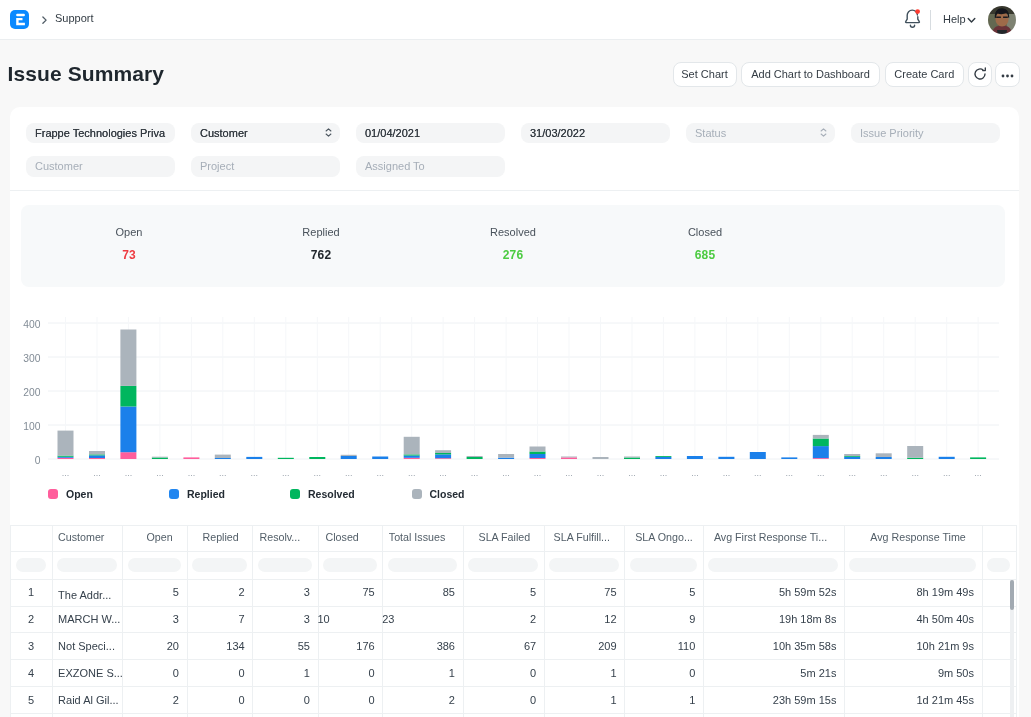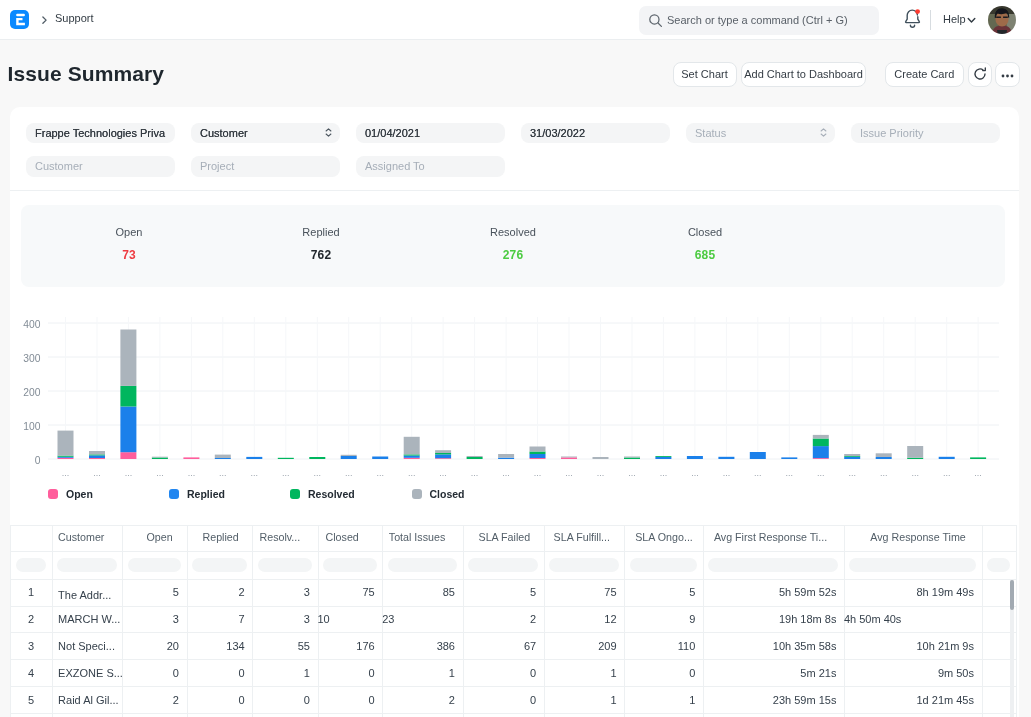--- a/index.html
+++ b/index.html
@@ -28,24 +28,20 @@
 <div id="navbar">
 <svg class="abs" style="left:10px;top:10px" width="19" height="19" viewBox="0 0 19 19">
       <rect width="19" height="19" rx="5" fill="#0a89ff"></rect>
       <rect x="6.2" y="3.8" width="8.7" height="2.5" rx="1" fill="#fff"></rect>
       <path d="M6.2 7.9h6.3v2.4H8.6v2.5h6.3v2.5H6.2z" fill="#fff"></path>
     </svg>
 <svg class="abs" style="left:41px;top:16px" width="7" height="8" viewBox="0 0 7 8">
       <path d="M1.9 1l3.2 3.1L1.9 7.2" fill="none" stroke="#505c66" stroke-width="1.3" stroke-linecap="round" stroke-linejoin="round"></path>
     </svg>
 <div class="abs" style="left:55px;top:12px;font-size:11px;color:#323b43">Support</div>
-<div id="search">Search or type a command (Ctrl + G)<svg class="abs" style="left:9px;top:7px" width="15" height="15" viewBox="0 0 15 15">
-        <circle cx="6.4" cy="6.4" r="4.6" fill="none" stroke="#5d656d" stroke-width="1.25"></circle>
-        <path d="M10 10l3.4 3.4" stroke="#5d656d" stroke-width="1.25" stroke-linecap="round"></path>
-      </svg></div>
 <svg class="abs" style="left:904px;top:9px" width="17" height="19" viewBox="0 0 17 19">
       <path d="M13.4 6.1a5.1 5.1 0 0 0-10.2.2v3.9L1.7 12.7a.55.55 0 0 0 .45.9h12.7a.55.55 0 0 0 .45-.9l-1.5-2.5V7.7" fill="none" stroke="#40505c" stroke-width="1.4" stroke-linecap="round" stroke-linejoin="round"></path>
       <path d="M6.4 16.2a2.1 2.1 0 0 0 4.2 0" fill="none" stroke="#40505c" stroke-width="1.4" stroke-linecap="round"></path>
       <circle cx="13.6" cy="2.6" r="2.4" fill="#ff3b30"></circle>
     </svg>
 <div class="abs" style="left:930px;top:10px;width:1px;height:20px;background:#d7dce0"></div>
 <div class="abs" style="left:943px;top:12.5px;font-size:11px;color:#323b43">Help</div>
 <svg class="abs" style="left:967px;top:17px" width="9" height="7" viewBox="0 0 9 7">
       <path d="M1.2 1.5l3.3 3.4 3.3-3.4" fill="none" stroke="#323b43" stroke-width="1.4" stroke-linecap="round" stroke-linejoin="round"></path>
     </svg>
@@ -65,21 +61,21 @@
         <path d="M4 28c.5-6 4-8.5 10-8.5s9.5 2.5 10 8.5z" fill="#693338"></path>
         <path d="M9 24h10l-.6 4H9.6z" fill="#23252a"></path>
         <ellipse cx="14" cy="13" rx="6.6" ry="7.6" fill="#9e6a48"></ellipse>
         <path d="M6.8 12c-.3-6.5 2.7-9.7 7.2-9.7s7.5 3.5 7.2 9.7l-1.2-.7c.2-2-.4-3.1-1.5-4.3-2.3 1.3-6.5 1.5-9 .5-.9 1-1.4 2.3-1.4 4.3z" fill="#15161a"></path>
         <path d="M8.2 11.3h4.7M15.1 11.3h4.7" stroke="#1a1b20" stroke-width="1.6"></path>
       </g>
     </svg>
 </div>
 <div class="abs" style="left:7.5px;top:62px;font-size:21px;font-weight:bold;color:#1f272e;letter-spacing:.1px">Issue Summary</div>
 <div class="btn" style="left:672.5px;width:64px">Set Chart</div>
-<div class="btn" style="left:741px;width:125px">Add Chart to Dashboard</div>
+<div class="btn" style="left:741px;width:139px">Add Chart to Dashboard</div>
 <div class="btn" style="left:884.8px;width:79px">Create Card</div>
 <div class="btn" style="left:967.5px;width:24px"><svg style="margin-top:4.5px" width="14" height="14" viewBox="0 0 14 14">
       <path d="M12 7a5 5 0 1 1-1.7-3.8" fill="none" stroke="#343c44" stroke-width="1.35" stroke-linecap="round"></path>
       <path d="M12.3 1v2.6H9.7" fill="none" stroke="#343c44" stroke-width="1.35" stroke-linecap="round" stroke-linejoin="round"></path>
     </svg></div>
 <div class="btn" style="left:994.5px;width:25px"><svg style="margin-top:10px" width="13" height="4" viewBox="0 0 13 4">
       <circle cx="2" cy="2" r="1.4" fill="#343c44"></circle>
       <circle cx="6.5" cy="2" r="1.4" fill="#343c44"></circle>
       <circle cx="11" cy="2" r="1.4" fill="#343c44"></circle>
     </svg></div>
@@ -308,21 +304,21 @@
 <div class="cell" style="left:58.1px;top:613.2px;width:63.8px">MARCH W...</div>
 <div class="cell" style="left:122.4px;top:613.2px;width:56.6px;text-align:right">3</div>
 <div class="cell" style="left:186.5px;top:613.2px;width:58.2px;text-align:right">7</div>
 <div class="cell" style="left:252.2px;top:613.2px;width:57.8px;text-align:right">3</div>
 <div class="cell" style="left:317.5px;top:613.2px;width:57.2px;text-align:left">10</div>
 <div class="cell" style="left:382.2px;top:613.2px;width:72.8px;">23</div>
 <div class="cell" style="left:462.5px;top:613.2px;width:73.7px;text-align:right">2</div>
 <div class="cell" style="left:543.7px;top:613.2px;width:72.9px;text-align:right">12</div>
 <div class="cell" style="left:624.1px;top:613.2px;width:71.2px;text-align:right">9</div>
 <div class="cell" style="left:702.8px;top:613.2px;width:133.6px;text-align:right">19h 18m 8s</div>
-<div class="cell" style="left:843.9px;top:613.2px;width:130.1px;text-align:left">4h 50m 40s</div>
+<div class="cell" style="left:843.9px;top:613.2px;width:130.1px;text-align:right">4h 50m 40s</div>
 <div class="cell" style="left:10.4px;top:640.0px;width:41.2px;text-align:center">3</div>
 <div class="cell" style="left:58.1px;top:640.0px;width:63.8px">Not Speci...</div>
 <div class="cell" style="left:122.4px;top:640.0px;width:56.6px;text-align:right">20</div>
 <div class="cell" style="left:186.5px;top:640.0px;width:58.2px;text-align:right">134</div>
 <div class="cell" style="left:252.2px;top:640.0px;width:57.8px;text-align:right">55</div>
 <div class="cell" style="left:317.5px;top:640.0px;width:57.2px;text-align:right">176</div>
 <div class="cell" style="left:382.2px;top:640.0px;width:72.8px;text-align:right">386</div>
 <div class="cell" style="left:462.5px;top:640.0px;width:73.7px;text-align:right">67</div>
 <div class="cell" style="left:543.7px;top:640.0px;width:72.9px;text-align:right">209</div>
 <div class="cell" style="left:624.1px;top:640.0px;width:71.2px;text-align:right">110</div>

